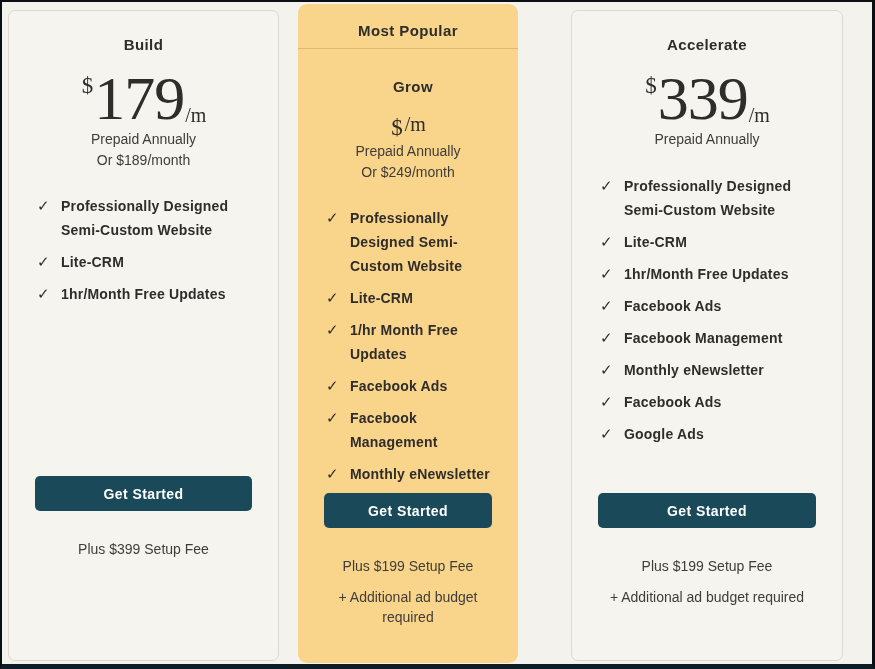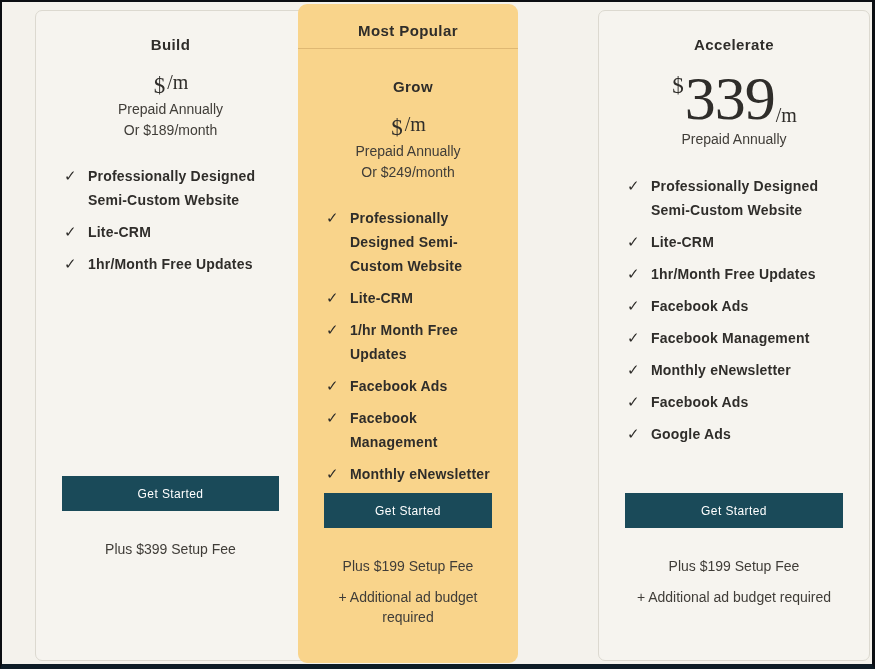--- a/index.html
+++ b/index.html
@@ -29,21 +29,21 @@
     overflow:hidden;
   }
   .card{
     position:absolute;
     text-align:center;
   }
   .card.side{
     background:var(--card-background);
     border:1px solid var(--card-border);
     border-radius:7px;
-    top:8px;height:651px;margin-left:27px;
+    top:8px;height:651px;
   }
   .card.popular{
     background:var(--popular-background);
     border-radius:9px;
     top:2px;height:659px;
   }
   .card-0{left:6px;width:271px;}
   .card-1{left:296px;width:220px;}
   .card-2{left:569px;width:272px;}
 
@@ -119,25 +119,25 @@
   .footer{
     position:absolute;
     left:26px;right:26px;
   }
   .card-0 .footer{top:465px;}
   .card-1 .footer{top:489px;}
   .card-2 .footer{top:482px;}
   .cta{
     display:block;
     width:100%;height:35px;
-    border:none;border-radius:0;
+    border:none;border-radius:5px;
     background:var(--button-background);
     color:var(--button-text);
     font-family:"Liberation Sans", sans-serif;
-    font-size:12px;font-weight:400;letter-spacing:.4px;
+    font-size:14px;font-weight:700;letter-spacing:.4px;
     cursor:pointer;
   }
   .setup-note{
     margin-top:28px;
     font-size:14px;line-height:20px;
     color:var(--body-text);
   }
   .extra-note{
     margin-top:11px;
     font-size:14px;line-height:20px;
@@ -146,20 +146,21 @@
 </style>
 </head>
 <body>
 
 <div class="screen">
 
   <section class="card side card-0">
     <h3 class="plan-name">Build</h3>
     <div class="price">
       <span class="currency">$</span>
+      <span class="amount">179</span>
       <span class="per">/m</span>
     </div>
     <div class="billing">
       <div>Prepaid Annually</div>
       <div>Or $189/month</div>
     </div>
     <ul class="features">
       <li class="feature">
         <span class="check">✓</span>
         <span class="feature-text">Professionally Designed Semi-Custom Website</span>

